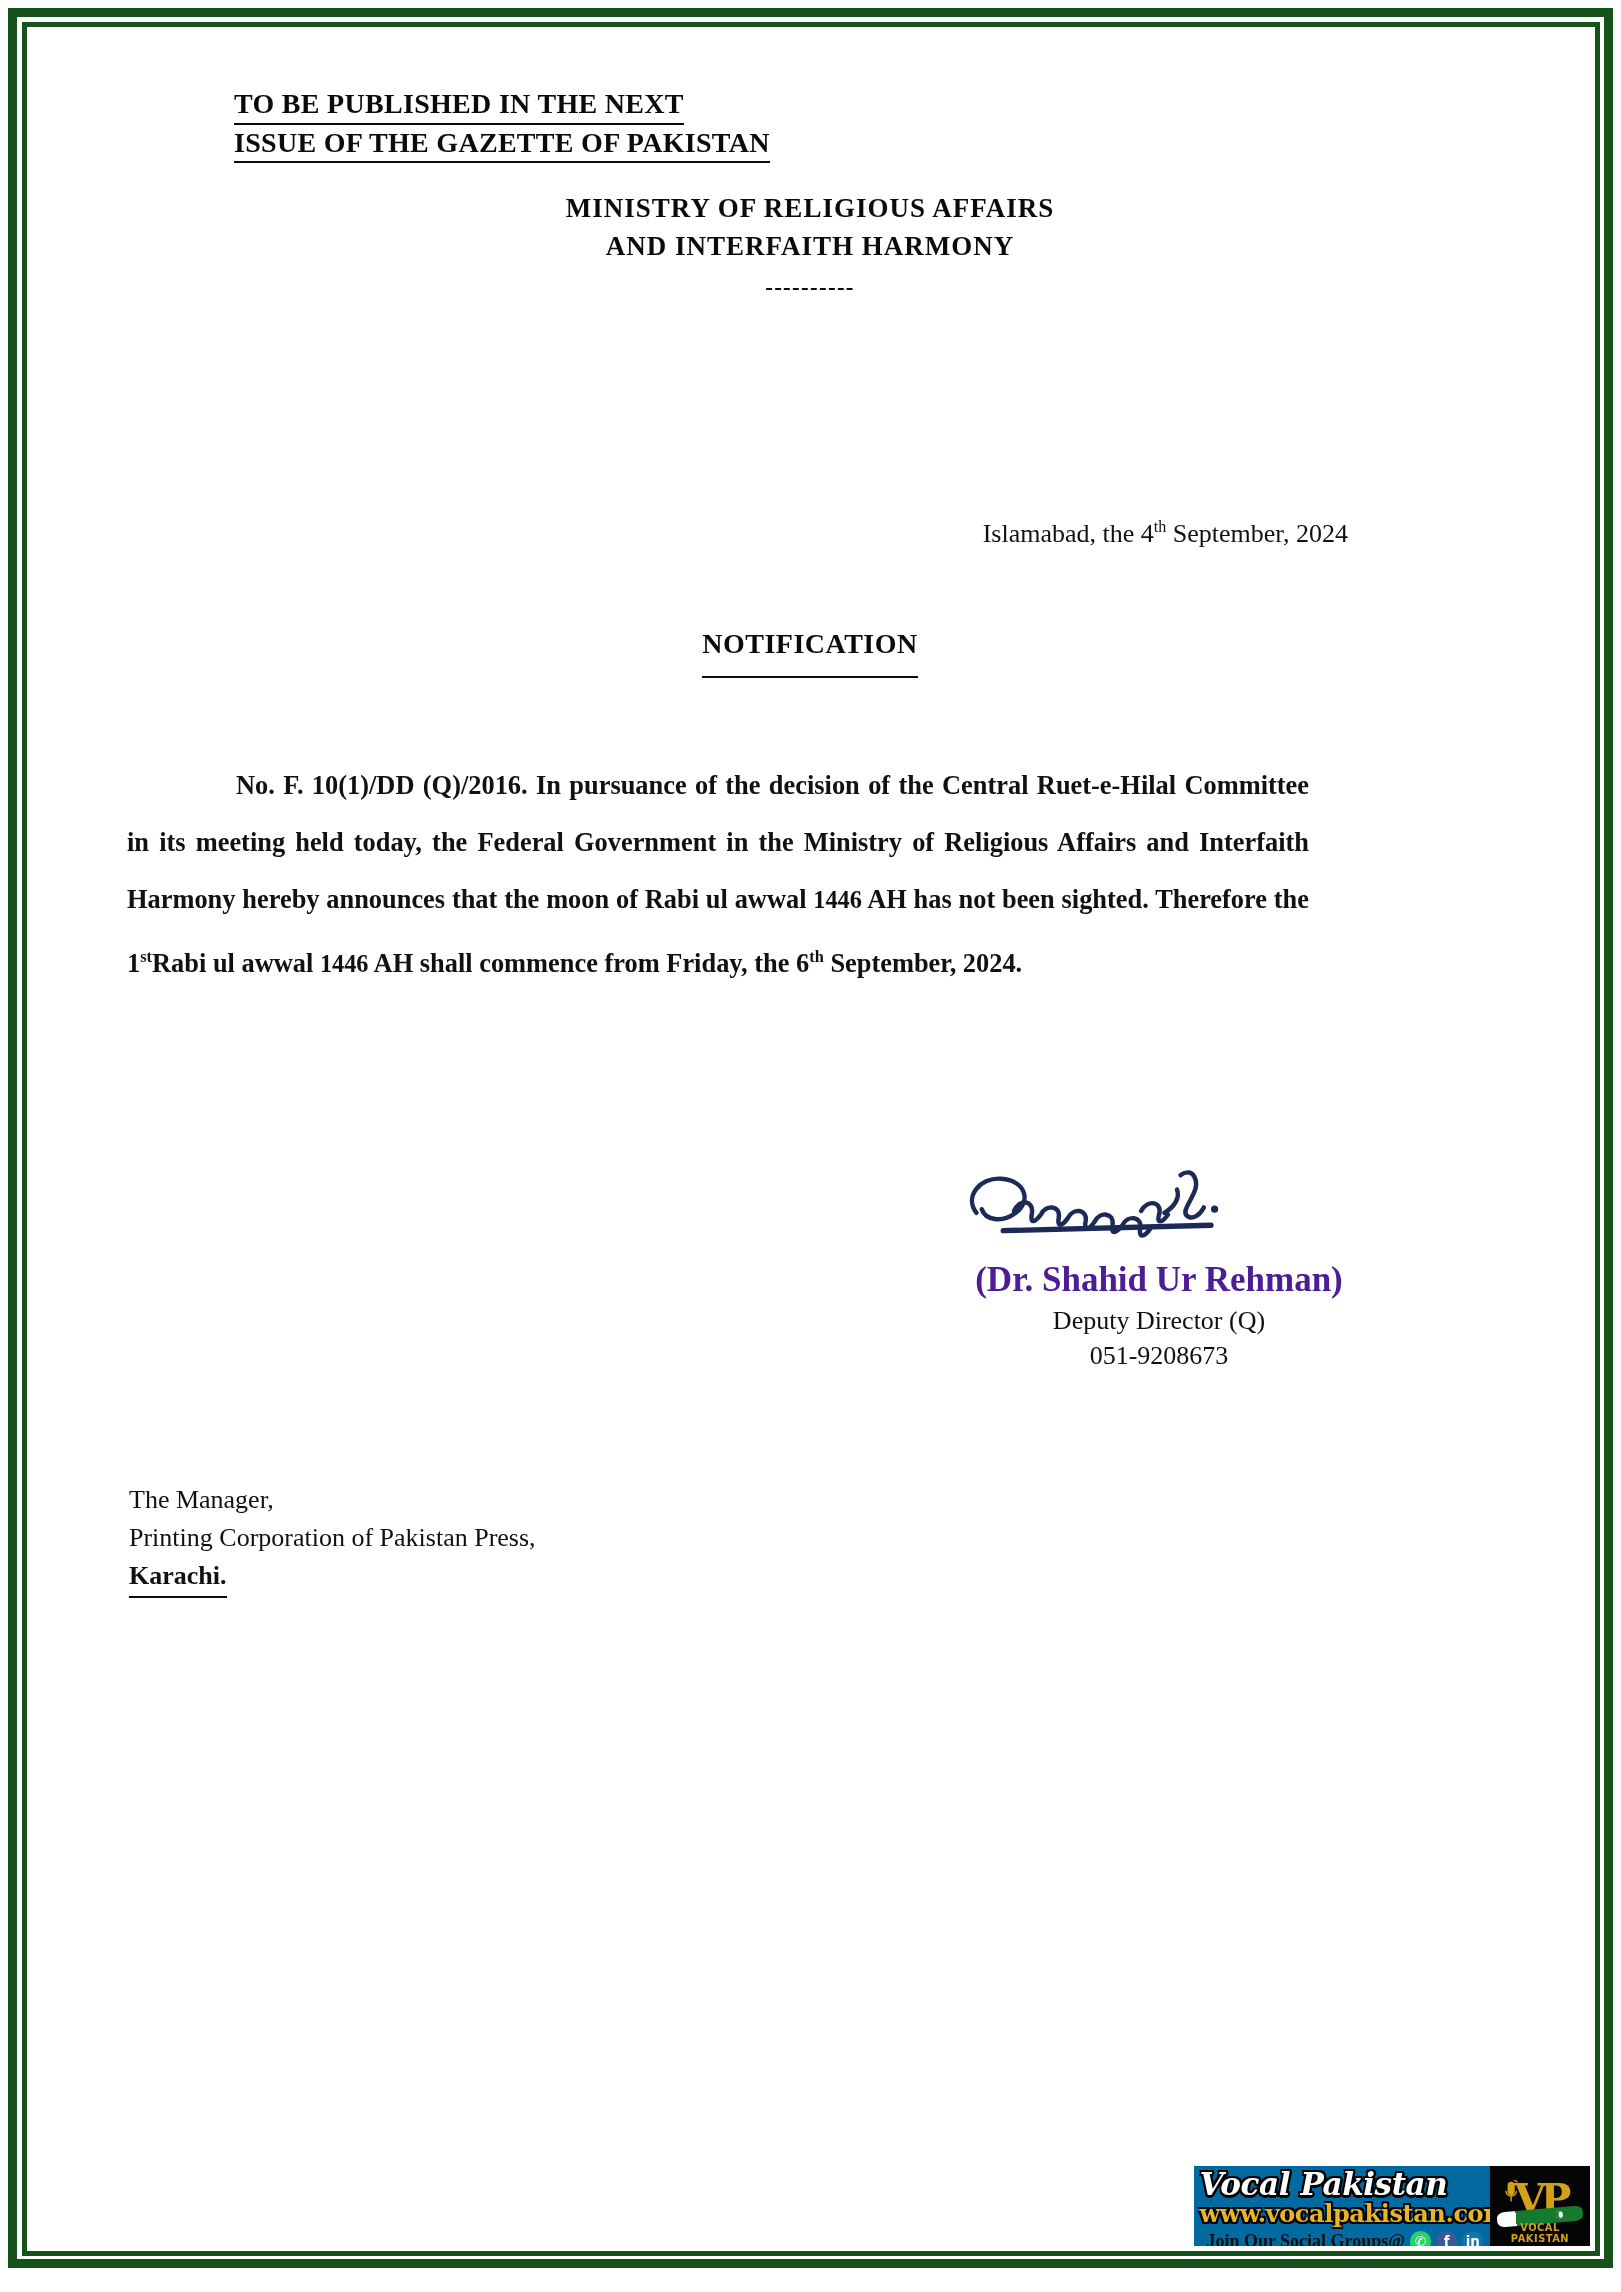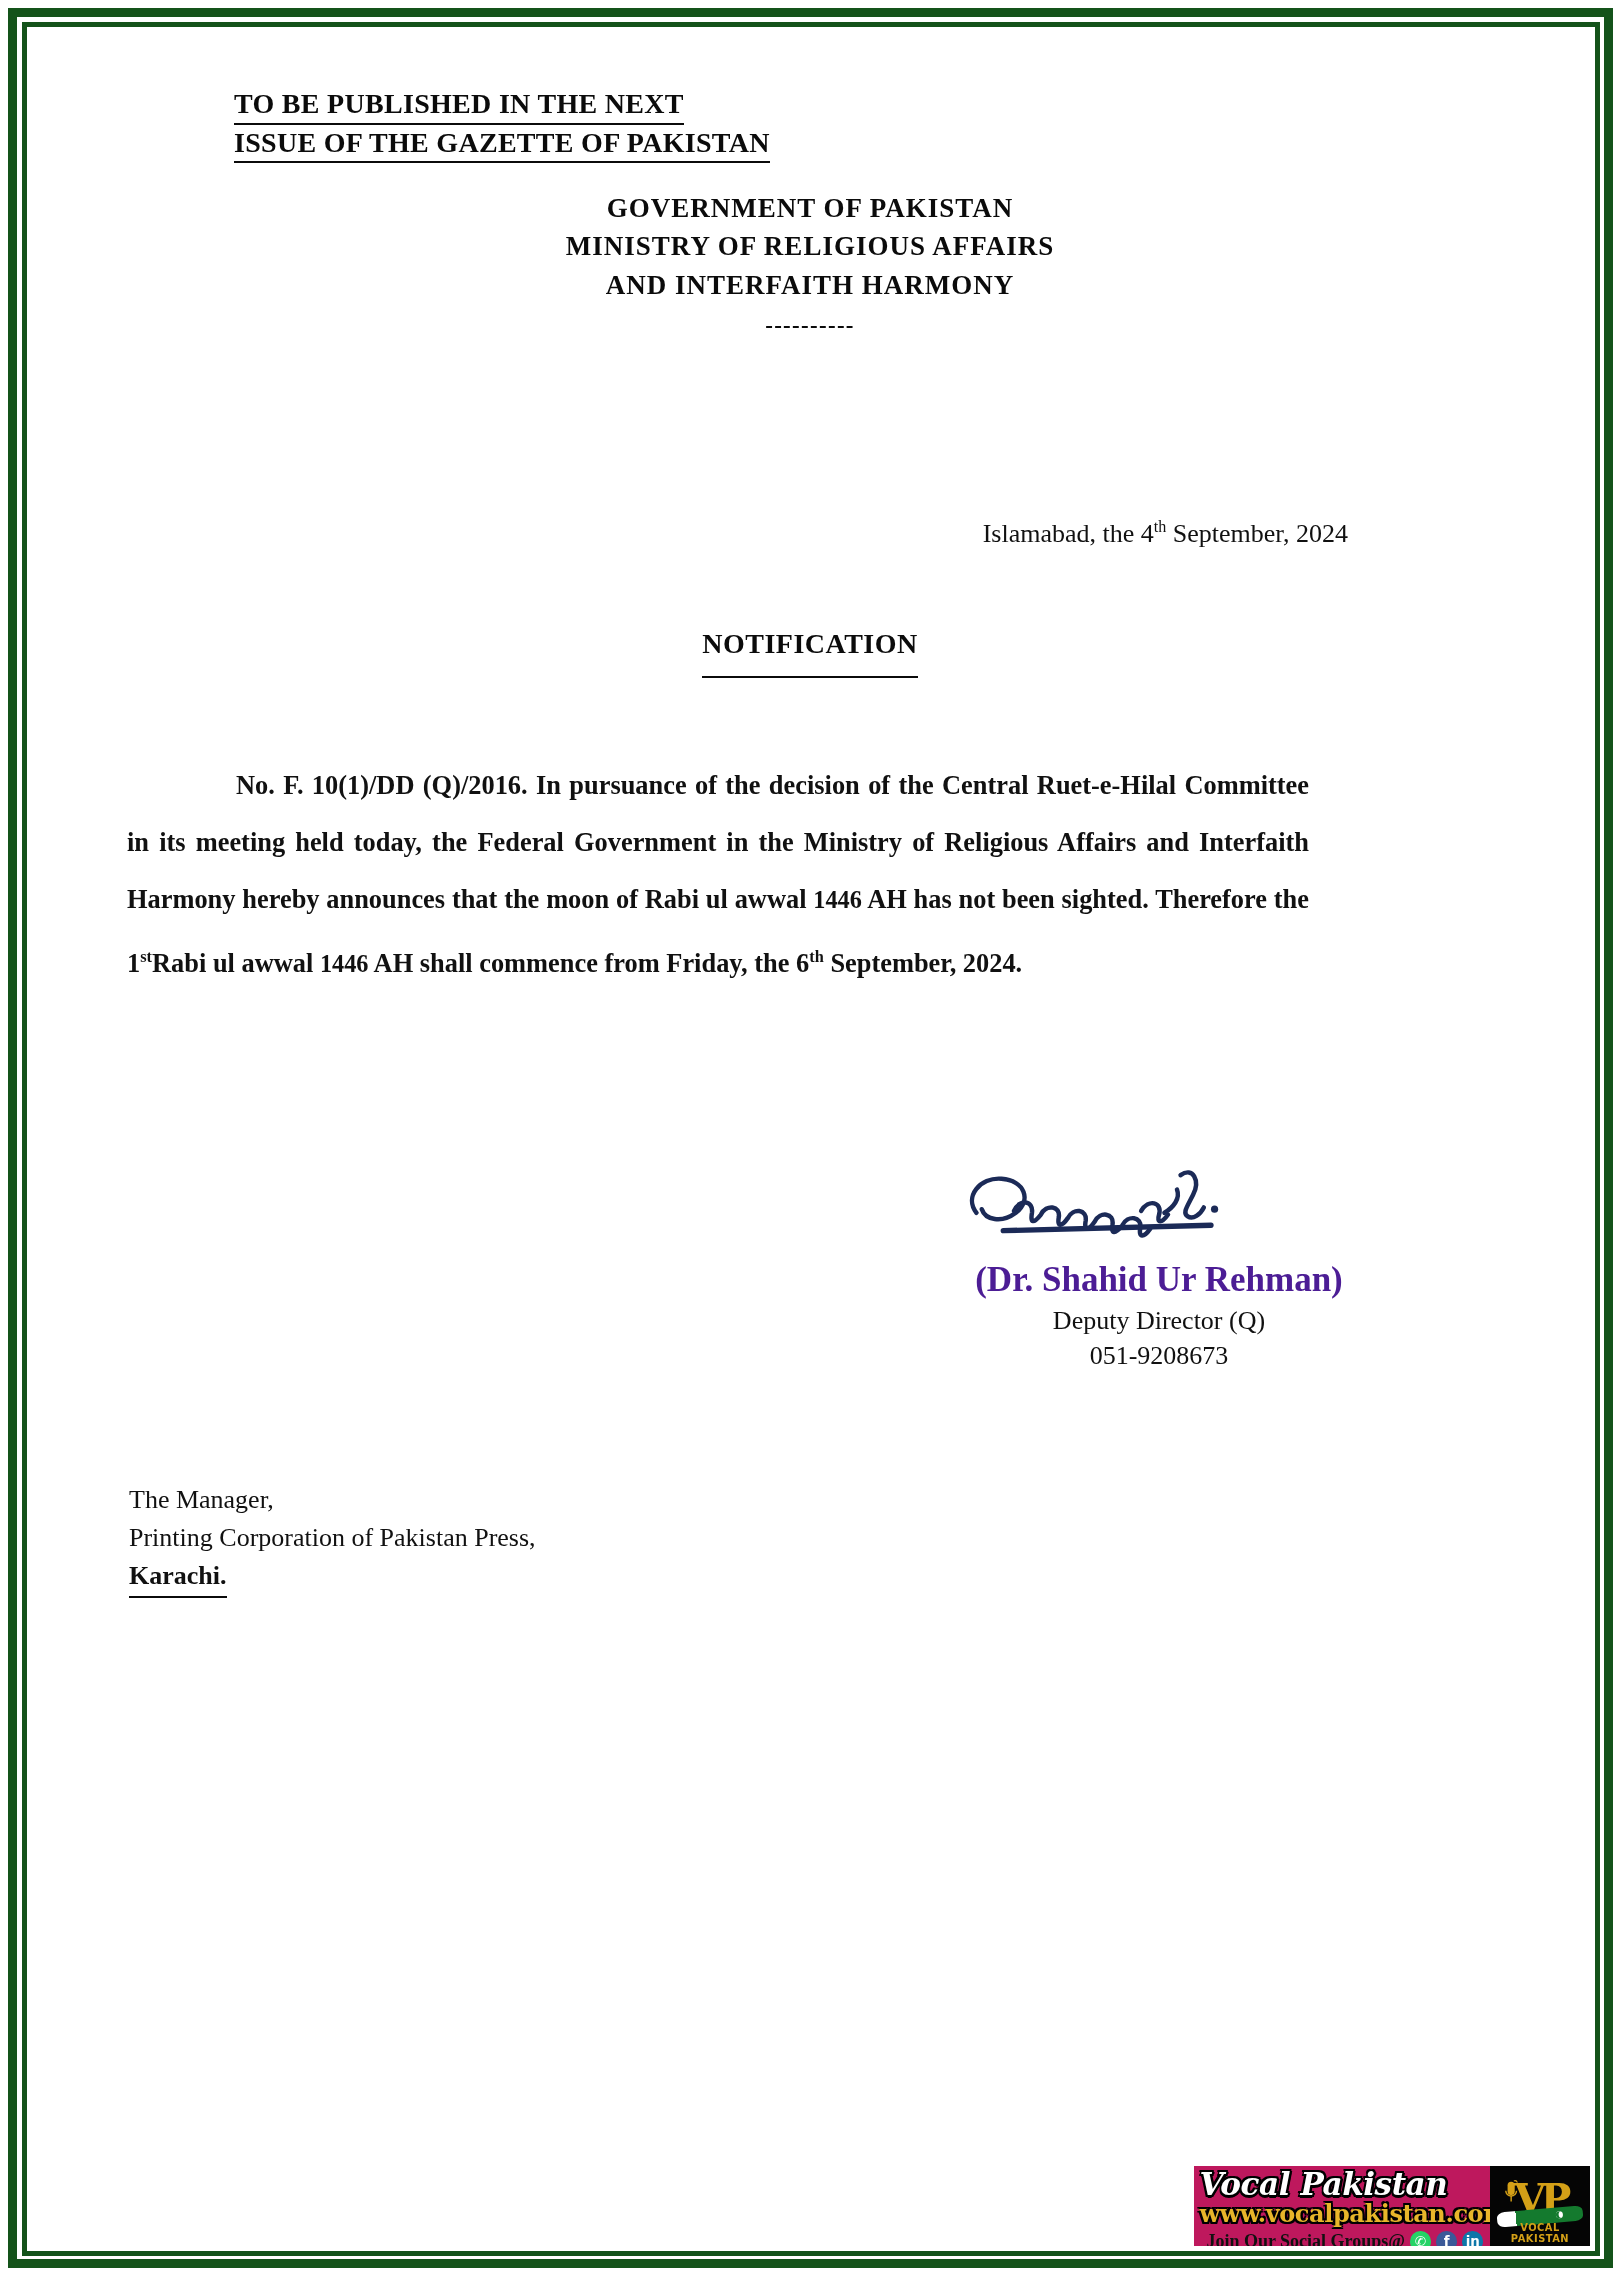--- a/index.html
+++ b/index.html
@@ -174,21 +174,21 @@
 
   
   .brand-strip {
     position: absolute;
     left: 1164px;
     top: 2136px;
     width: 396px;
     height: 96px;
     display: flex;
     align-items: stretch;
-    background: #be185d;
+    background: #0369a1;
   }
   .brand-text-col {
     width: 296px;
     position: relative;
     padding-left: 5.4px;
   }
   .brand-title {
     display: block;
     font-family: "DejaVu Serif", serif;
     font-style: italic;
@@ -310,21 +310,20 @@
 <div class="page-frame-inner"></div>
 
 <div class="sheet">
 
   <div class="gazette-header">
     <span class="ghl">TO BE PUBLISHED IN THE NEXT</span>
     <span class="ghl">ISSUE OF THE GAZETTE OF PAKISTAN</span>
   </div>
 
   <div class="ministry-block">
-    <span class="mline">GOVERNMENT OF PAKISTAN</span>
     <span class="mline">MINISTRY OF RELIGIOUS AFFAIRS</span>
     <span class="mline">AND INTERFAITH HARMONY</span>
     <span class="title-dashes">----------</span>
   </div>
 
   <div class="date-line">
     <span>Islamabad, the </span><span>4</span><sup>th</sup><span> September, 2024</span>
   </div>
 
   <div class="notification-heading">

